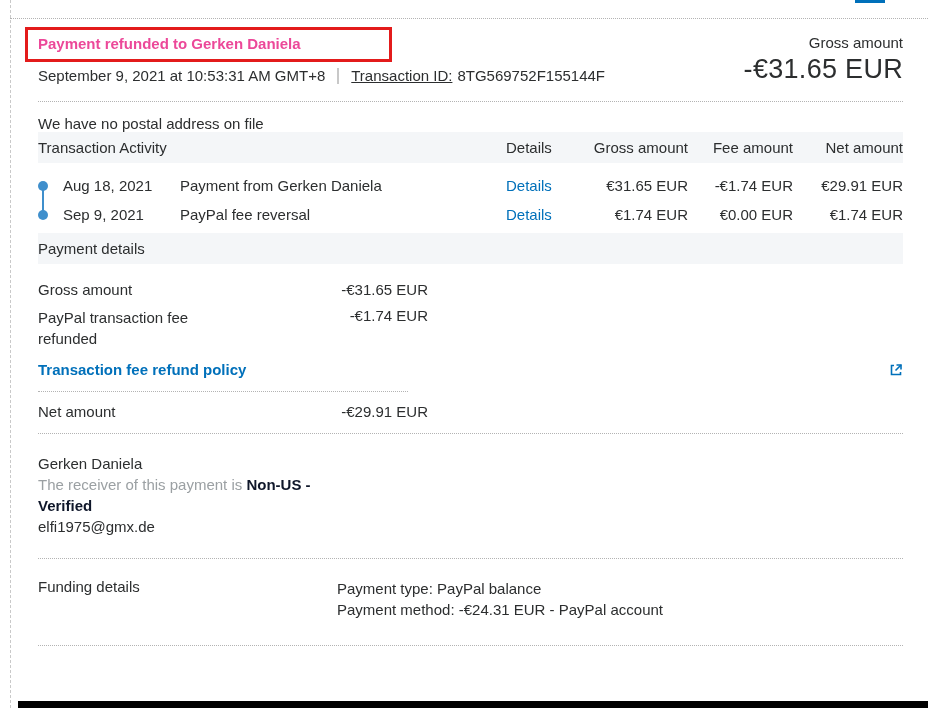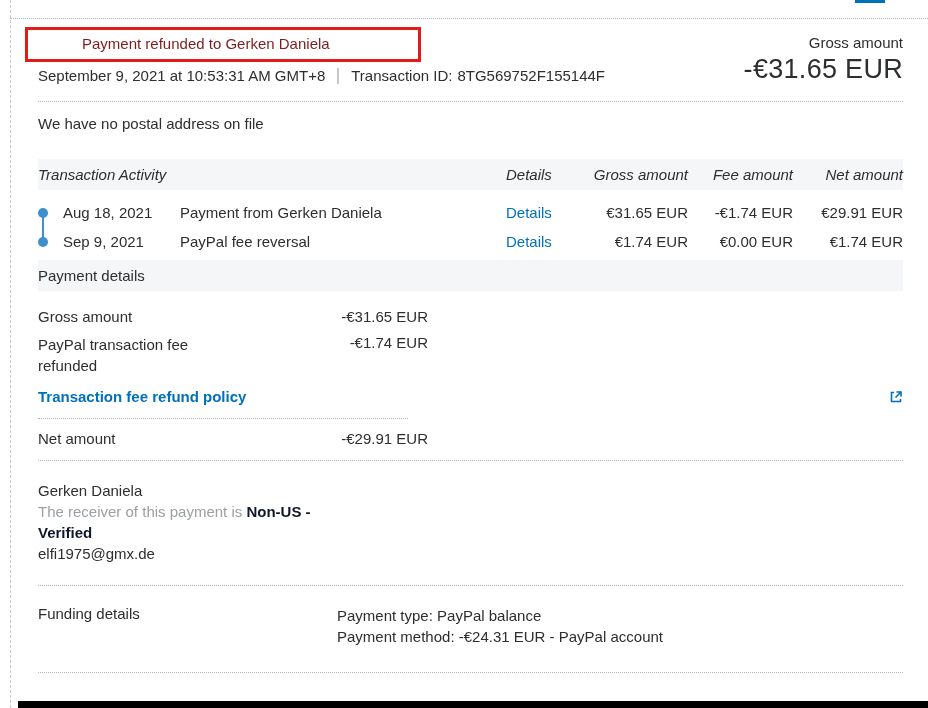--- a/index.html
+++ b/index.html
@@ -21,51 +21,49 @@
   .content { position: absolute; left: 11px; top: 19px; right: 0; bottom: 10px; padding: 8px 25px 0 27px; }
 
   
   .header { display: flex; justify-content: space-between; align-items: flex-start; }
   .title-frame {
     display: inline-block;
     border: 3px solid #e31b1b;
     padding: 5px 88px 7px 10px;
     margin-left: -13px;
   }
-  .page-title { font-size: 15px; font-weight: 400; color: #7f1d1d; margin-left: 44px; }
+  .page-title { font-size: 15px; font-weight: 700; color: #ec4899; }
   .date-row { display: flex; align-items: center; margin-top: 5px; }
   .vsep { width: 2px; height: 16px; background: #c8c8c8; margin: 0 12px; }
-  .txid-label { margin-right: 5px; }
+  .txid-label { margin-right: 5px; text-decoration: underline; }
   .status-row { display: flex; align-items: center; margin-top: 13px; }
   .badge {
     display: inline-block;
     border: 1px solid #2fae94;
     color: #1d9c81;
     font-size: 12px;
     letter-spacing: 0.7px;
     padding: 4px 11px 5px;
     margin-left: 13px;
   }
   .header-right { text-align: right; padding-top: 7px; }
   .gross-label { font-size: 15px; color: #2c2e2f; }
   .gross-value { font-size: 27px; color: #2c2e2f; margin-top: 3px; letter-spacing: 0.3px; }
 
   .divider-full { border-top: 1px dotted #b3b3b3; }
   .d1 { margin-top: 16px; }
   .notice { margin-top: 13px; }
 
   
   .activity-bar {
-    margin-top: 27px;
     height: 31px;
     background: #f4f6f8;
     display: grid;
     grid-template-columns: 460px 80px 110px 105px 110px;
     align-items: center;
-    font-style: italic;
   }
   .activity-bar .col-details { padding-left: 8px; }
   .col-right { text-align: right; }
   .activity-rows { position: relative; margin-top: 8px; }
   .activity-row {
     display: grid;
     grid-template-columns: 25px 117px 318px 80px 110px 105px 110px;
     align-items: center;
     height: 29px;
   }

